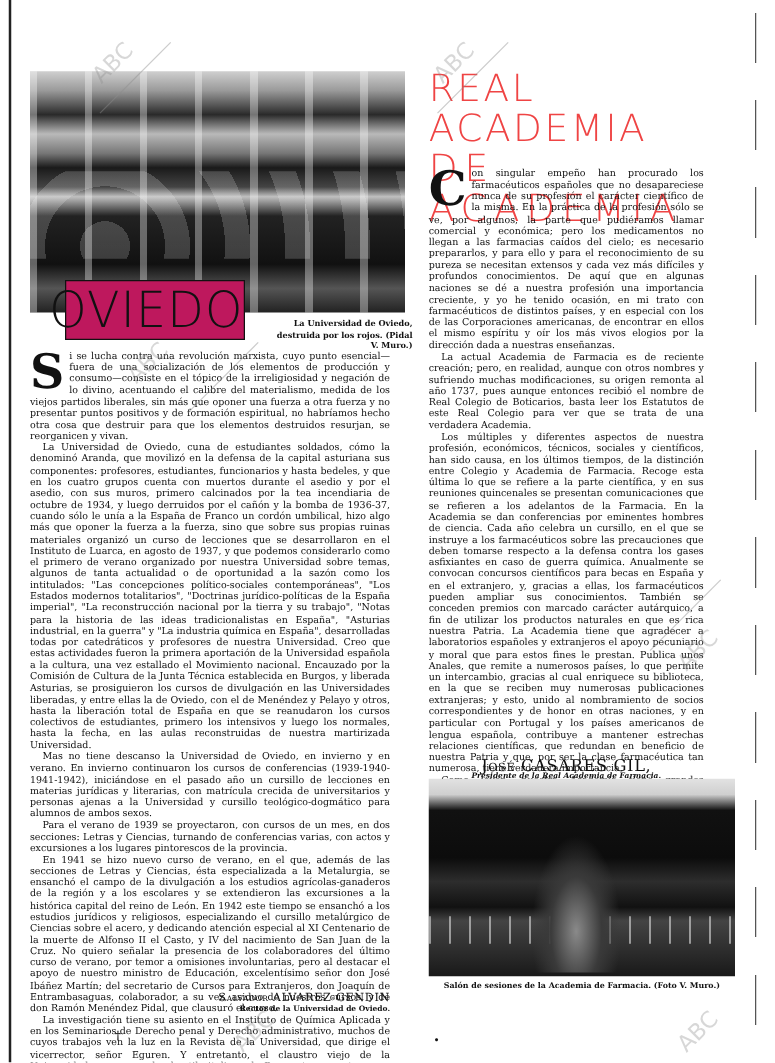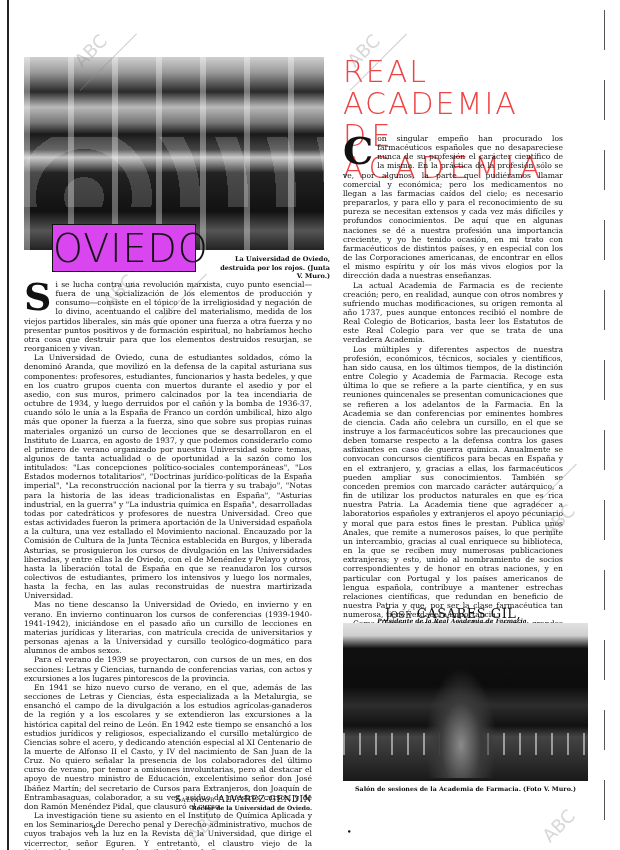--- a/index.html
+++ b/index.html
@@ -5,21 +5,21 @@
   html, body { margin:0; padding:0; }
   body { width:620px; height:850px; background:#ffffff; position:relative; overflow:hidden; font-family:"DejaVu Serif", serif; color:#111; }
   .page-border-left { position:absolute; left:7px; top:0; width:2px; height:850px; background:#222; }
   .page-border-right { position:absolute; left:604px; top:10px; width:1px; height:830px; background:repeating-linear-gradient(#555 0 40px, transparent 40px 70px); }
 
   .photo-oviedo { position:absolute; left:24px; top:57px; width:300px; height:193px; background:
       linear-gradient(180deg,#cfcfcf 0,#9a9a9a 8%,#2a2a2a 18%,#b9b9b9 26%,#777 34%,#1a1a1a 40%,#444 48%,#c0c0c0 52%,#222 60%,#111 80%,#555 90%,#222 100%); }
   .photo-oviedo::before { content:""; position:absolute; inset:0; background:repeating-linear-gradient(90deg, rgba(255,255,255,0.35) 0 6px, transparent 6px 44px); mix-blend-mode:screen; }
   .photo-oviedo::after { content:""; position:absolute; left:0; right:0; top:80px; height:70px; background:repeating-radial-gradient(circle at 60px 60px, rgba(255,255,255,.18) 0 20px, transparent 20px 48px); }
 
-  .oviedo-title-box { position:absolute; left:52px; top:224px; width:142px; height:46px; background:#d946ef; border:1.5px solid #111; display:flex; align-items:center; justify-content:flex-start; z-index:2; }
+  .oviedo-title-box { position:absolute; left:52px; top:224px; width:142px; height:46px; background:#be185d; border:1.5px solid #111; display:flex; align-items:center; justify-content:flex-end; z-index:2; }
   .oviedo-title { font-family:"DejaVu Sans", sans-serif; font-weight:300; font-size:38px; letter-spacing:1px; color:#111; transform:scaleY(1.05); }
 
   .caption-oviedo { position:absolute; left:220px; top:255px; width:110px; text-align:right; font-family:"DejaVu Serif", serif; font-weight:bold; font-size:6.5px; line-height:8.5px; }
 
   .col { position:absolute; font-size:7.6px; line-height:9.15px; text-align:justify; hyphens:auto; }
   .col p { margin:0; text-indent:10px; }
   .col p.first { text-indent:0; }
   .col-left { left:24px; top:280px; width:288px; }
   .col-right { left:343px; top:134px; width:220px; }
 
@@ -51,21 +51,21 @@
 </head>
 <body>
 
 <div class="page-border-left"></div>
 <div class="page-border-right"></div>
 
 <div class="photo-oviedo"></div>
 <div class="oviedo-title-box">
   <span class="oviedo-title">OVIEDO</span>
 </div>
-<div class="caption-oviedo">La Universidad de Oviedo, destruida por los rojos. (Junta V. Muro.)</div>
+<div class="caption-oviedo">La Universidad de Oviedo, destruida por los rojos. (Pidal V. Muro.)</div>
 
 <div class="col col-left">
   <p class="first"><span class="dropcap">S</span><span>i se lucha contra una revolución marxista, cuyo punto esencial—fuera de una socialización de los elementos de producción y consumo—consiste en el tópico de la irreligiosidad y negación de lo divino, acentuando el calibre del materialismo, medida de los viejos partidos liberales, sin más que oponer una fuerza a otra fuerza y no presentar puntos positivos y de formación espiritual, no habríamos hecho otra cosa que destruir para que los elementos destruidos resurjan, se reorganicen y vivan.</span></p>
   <p>La Universidad de Oviedo, cuna de estudiantes soldados, cómo la denominó Aranda, que movilizó en la defensa de la capital asturiana sus componentes: profesores, estudiantes, funcionarios y hasta bedeles, y que en los cuatro grupos cuenta con muertos durante el asedio y por el asedio, con sus muros, primero calcinados por la tea incendiaria de octubre de 1934, y luego derruidos por el cañón y la bomba de 1936-37, cuando sólo le unía a la España de Franco un cordón umbilical, hizo algo más que oponer la fuerza a la fuerza, sino que sobre sus propias ruinas materiales organizó un curso de lecciones que se desarrollaron en el Instituto de Luarca, en agosto de 1937, y que podemos considerarlo como el primero de verano organizado por nuestra Universidad sobre temas, algunos de tanta actualidad o de oportunidad a la sazón como los intitulados: "Las concepciones político-sociales contemporáneas", "Los Estados modernos totalitarios", "Doctrinas jurídico-políticas de la España imperial", "La reconstrucción nacional por la tierra y su trabajo", "Notas para la historia de las ideas tradicionalistas en España", "Asturias industrial, en la guerra" y "La industria química en España", desarrolladas todas por catedráticos y profesores de nuestra Universidad. Creo que estas actividades fueron la primera aportación de la Universidad española a la cultura, una vez estallado el Movimiento nacional. Encauzado por la Comisión de Cultura de la Junta Técnica establecida en Burgos, y liberada Asturias, se prosiguieron los cursos de divulgación en las Universidades liberadas, y entre ellas la de Oviedo, con el de Menéndez y Pelayo y otros, hasta la liberación total de España en que se reanudaron los cursos colectivos de estudiantes, primero los intensivos y luego los normales, hasta la fecha, en las aulas reconstruidas de nuestra martirizada Universidad.</p>
   <p>Mas no tiene descanso la Universidad de Oviedo, en invierno y en verano. En invierno continuaron los cursos de conferencias (1939-1940-1941-1942), iniciándose en el pasado año un cursillo de lecciones en materias jurídicas y literarias, con matrícula crecida de universitarios y personas ajenas a la Universidad y cursillo teológico-dogmático para alumnos de ambos sexos.</p>
   <p>Para el verano de 1939 se proyectaron, con cursos de un mes, en dos secciones: Letras y Ciencias, turnando de conferencias varias, con actos y excursiones a los lugares pintorescos de la provincia.</p>
   <p>En 1941 se hizo nuevo curso de verano, en el que, además de las secciones de Letras y Ciencias, ésta especializada a la Metalurgia, se ensanchó el campo de la divulgación a los estudios agrícolas-ganaderos de la región y a los escolares y se extendieron las excursiones a la histórica capital del reino de León. En 1942 este tiempo se ensanchó a los estudios jurídicos y religiosos, especializando el cursillo metalúrgico de Ciencias sobre el acero, y dedicando atención especial al XI Centenario de la muerte de Alfonso II el Casto, y IV del nacimiento de San Juan de la Cruz. No quiero señalar la presencia de los colaboradores del último curso de verano, por temor a omisiones involuntarias, pero al destacar el apoyo de nuestro ministro de Educación, excelentísimo señor don José Ibáñez Martín; del secretario de Cursos para Extranjeros, don Joaquín de Entrambasaguas, colaborador, a su vez, asiduo de nuestros cursos, y de don Ramón Menéndez Pidal, que clausuró el curso.</p>
   <p>La investigación tiene su asiento en el Instituto de Química Aplicada y en los Seminarios de Derecho penal y Derecho administrativo, muchos de cuyos trabajos ven la luz en la Revista de la Universidad, que dirige el vicerrector, señor Eguren. Y entretanto, el claustro viejo de la Universidad, que recuerda el estilo italiano de Bramante, se restaura en toda su pureza.</p>
 
 </div>

